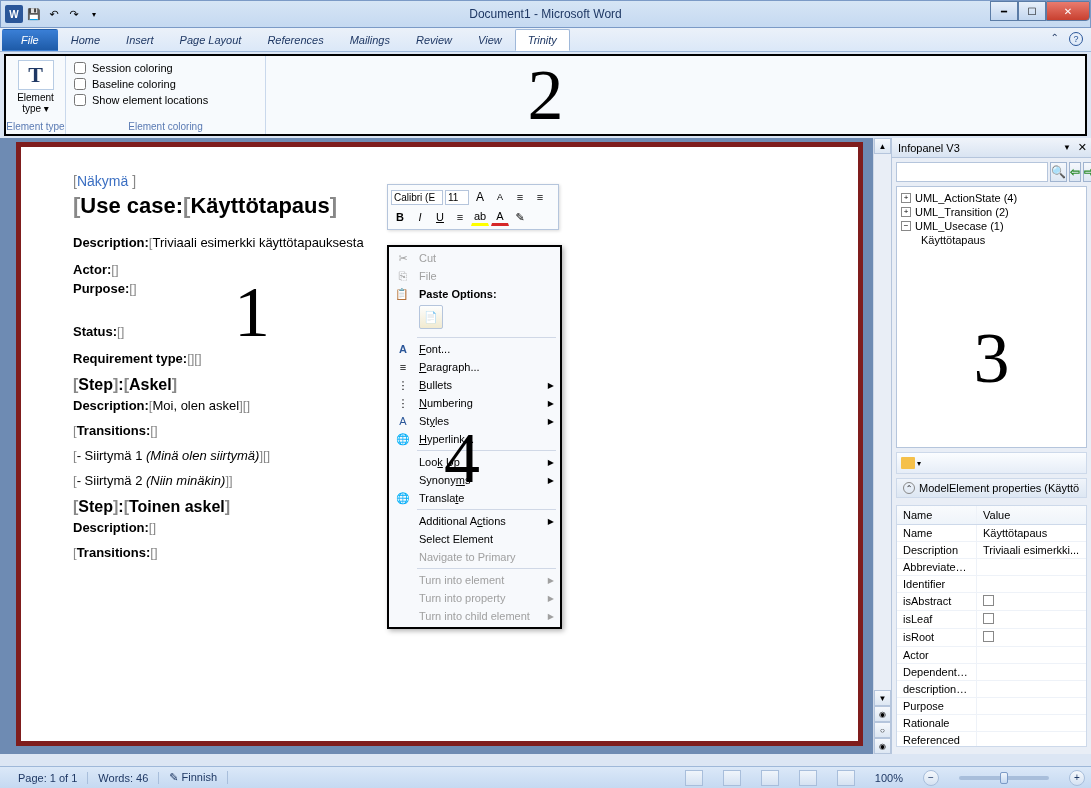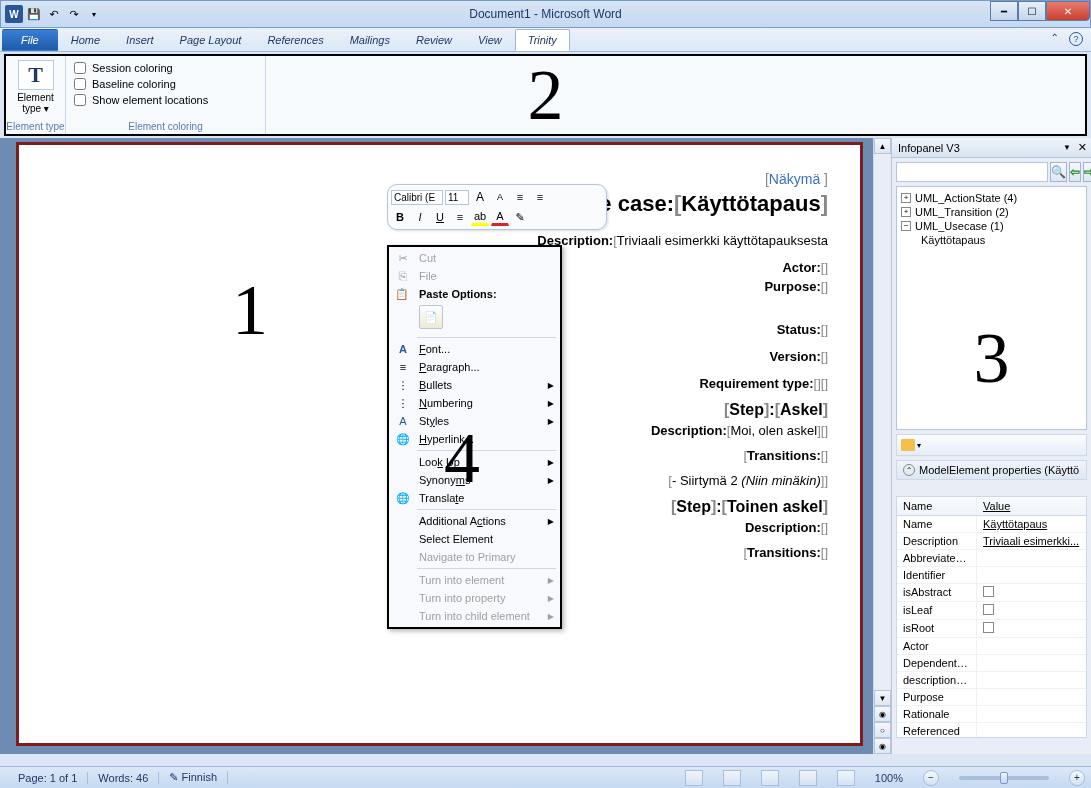--- a/index.html
+++ b/index.html
@@ -29,21 +29,21 @@
 .element-type { width: 60px; display: flex; flex-direction: column; align-items: center; padding-top: 4px; }
 .big-T { width: 36px; height: 30px; border: 1px solid #b8cce4; background: white; display: flex; align-items: center; justify-content: center; font-size: 22px; font-weight: bold; color: #1f3864; font-family: "Times New Roman", serif; }
 .element-coloring { width: 200px; padding-top: 4px; }
 .chk { display: flex; align-items: flex-end; gap: 6px; margin: 2px 0; font-size: 11px; }
 .chk input { width: 12px; height: 12px; }
 .ribbon-big-num { position: absolute; left: 50%; top: 50%; transform: translate(-50%, -50%); font-size: 72px; font-family: "Times New Roman", serif; }
 
 
 .main { display: flex; height: 616px; position: relative; }
 .doc-wrapper { flex: 1; background: #6e8bb3; padding: 4px 10px 4px 16px; position: relative; overflow: hidden; }
-.doc-page { background: white; border: 3px solid #7f1d1d; height: 604px; padding: 22px 32px; position: relative; overflow: hidden; text-align: right; }
+.doc-page { background: white; border: 5px solid #7f1d1d; height: 604px; padding: 22px 52px; position: relative; overflow: hidden; }
 .docline { margin: 4px 0; font-size: 13px; }
 .docline b { font-weight: bold; }
 .title-line { font-size: 14px; color: #3b6fc2; }
 .sub-title { font-size: 22px; font-weight: bold; }
 .step-title { font-size: 16px; font-weight: bold; margin-top: 10px; }
 .bracket { color: #888; }
 .big-1 { position: absolute; left: 213px; top: 124px; font-size: 72px; font-family: "Times New Roman", serif; }
 .italic { font-style: italic; }
 
 
@@ -64,31 +64,31 @@
 .tree-indent { padding-left: 20px; }
 .expander { width: 10px; height: 10px; border: 1px solid #888; display: inline-flex; align-items: center; justify-content: center; font-size: 8px; line-height: 1; background: white; }
 .big-3 { position: absolute; left: 50%; top: 130px; transform: translateX(-50%); font-size: 72px; font-family: "Times New Roman", serif; }
 
 
 .folder-bar { height: 22px; background: linear-gradient(#fbfdff, #e6edf7); border: 1px solid #cdd9ea; margin: 4px; display: flex; align-items: center; padding: 0 4px; cursor: pointer; }
 .folder-icon { width: 14px; height: 12px; background: #f5c04a; border-radius: 1px; }
 
 
 .props-header { background: linear-gradient(#f0f4fa, #dde7f3); border: 1px solid #cdd9ea; margin: 0 4px; padding: 3px 6px; font-size: 11px; display: flex; align-items: center; gap: 4px; cursor: pointer; }
-.props-table { margin: 16px 4px; border: 1px solid #cdd9ea; background: white; font-size: 11px; max-height: 242px; overflow: hidden; }
+.props-table { margin: 7px 4px; border: 1px solid #cdd9ea; background: white; font-size: 11px; max-height: 242px; overflow: hidden; }
 .props-head { display: flex; background: linear-gradient(#f9fbfd, #eff4fa); border-bottom: 1px solid #cdd9ea; }
 .props-head div { padding: 3px 6px; font-weight: normal; }
 .prop-row { display: flex; border-bottom: 1px solid #eef2f8; }
 .prop-row div { padding: 2px 6px; overflow: hidden; white-space: nowrap; text-overflow: ellipsis; }
 .prop-name { width: 80px; border-right: 1px solid #eef2f8; }
-.prop-val { flex: 1; text-decoration: underline; }
+.prop-val { flex: 1; }
 .chkbox-small { width: 11px; height: 11px; border: 1px solid #888; display: inline-block; background: white; }
 
 
-.mini-toolbar { position: absolute; left: 387px; top: 184px; background: #f9fbfd; border: 1px solid #b5c5dc; border-radius: 10px; padding: 2px; width: 220px; box-shadow: 1px 1px 3px rgba(0,0,0,0.15); }
+.mini-toolbar { position: absolute; left: 387px; top: 184px; background: #f9fbfd; border: 1px solid #b5c5dc; border-radius: 0; padding: 2px; width: 172px; box-shadow: 1px 1px 3px rgba(0,0,0,0.15); }
 .mini-row { display: flex; align-items: center; gap: 2px; padding: 1px; }
 .mini-input { border: 1px solid #b5c5dc; font-size: 10px; padding: 1px 2px; }
 .mini-btn { width: 18px; height: 18px; display: inline-flex; align-items: center; justify-content: center; border: 1px solid transparent; cursor: pointer; font-size: 11px; }
 
 
 .context-menu { position: absolute; left: 387px; top: 245px; width: 175px; background: #f7f9fc; border: 2px solid black; box-shadow: 2px 2px 5px rgba(0,0,0,0.3); z-index: 10; padding: 2px 0; }
 .cm-item { display: flex; align-items: center; padding: 3px 8px 3px 30px; font-size: 11px; position: relative; cursor: pointer; }
 .cm-item.disabled { color: #a0a0a0; cursor: default; }
 .cm-item .arrow { position: absolute; right: 6px; font-size: 8px; }
 .cm-item .cm-icon { position: absolute; left: 6px; width: 16px; height: 16px; display: flex; align-items: center; justify-content: center; font-size: 11px; }
@@ -172,25 +172,25 @@
 <div class="main">
   <div class="doc-wrapper">
     <div class="doc-page">
       <div class="docline title-line"><span class="bracket">[</span><span>Näkymä</span><span class="bracket"> ]</span></div>
       <div class="docline sub-title"><span class="bracket">[</span><span>Use case:</span><span class="bracket">[</span><span>Käyttötapaus</span><span class="bracket">]</span></div>
       <div style="height:8px"></div>
       <div class="docline"><b>Description:</b><span class="bracket">[</span><span>Triviaali esimerkki käyttötapauksesta</span></div>
       <div class="docline" style="margin-top:12px"><b>Actor:</b><span class="bracket">[]</span></div>
       <div class="docline" style=""><b>Purpose:</b><span class="bracket">[]</span></div>
       <div class="docline" style="margin-top:28px"><b>Status:</b><span class="bracket">[]</span></div>
-      <div class="docline" style="margin-top:12px"><b>Version:</b><span class="bracket">[]</span></div>
       <div class="docline" style="margin-top:12px"><b>Requirement type:</b><span class="bracket">[][]</span></div>
       <div class="docline step-title"><span class="bracket">[</span><span>Step<span class="bracket">]</span>:<span class="bracket">[</span>Askel</span><span class="bracket">]</span></div>
       <div class="docline"><b>Description:</b><span class="bracket">[</span><span>Moi, olen askel</span><span class="bracket">][]</span></div>
       <div class="docline" style="margin-top:10px"><span class="bracket">[</span><b>Transitions:</b><span class="bracket">[]</span></div>
+      <div class="docline" style="margin-top:10px"><span class="bracket">[</span><span>- Siirtymä 1 </span><span class="italic">(Minä olen siirtymä)</span><span class="bracket">][]</span></div>
       <div class="docline" style="margin-top:10px"><span class="bracket">[</span><span>- Siirtymä 2 </span><span class="italic">(Niin minäkin)</span><span class="bracket">]]</span></div>
       <div class="docline step-title"><span class="bracket">[</span><span>Step<span class="bracket">]</span>:<span class="bracket">[</span>Toinen askel</span><span class="bracket">]</span></div>
       <div class="docline"><b>Description:</b><span class="bracket">[]</span></div>
       <div class="docline" style="margin-top:10px"><span class="bracket">[</span><b>Transitions:</b><span class="bracket">[]</span></div>
       <div class="big-1">1</div>
     </div>
   </div>
 
   <div class="scroll-v">
     <div class="scroll-btn">▲</div>

